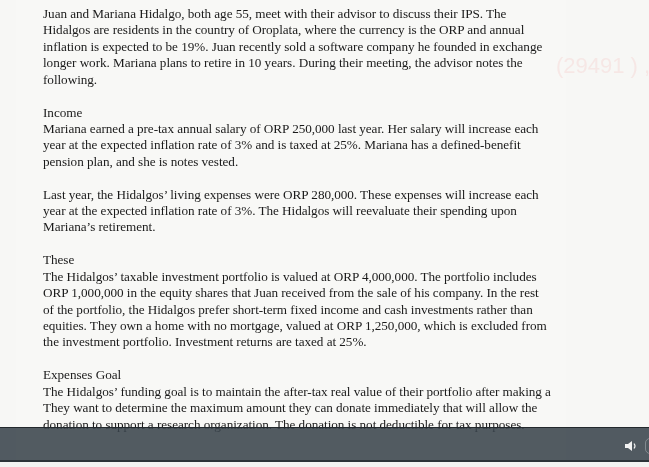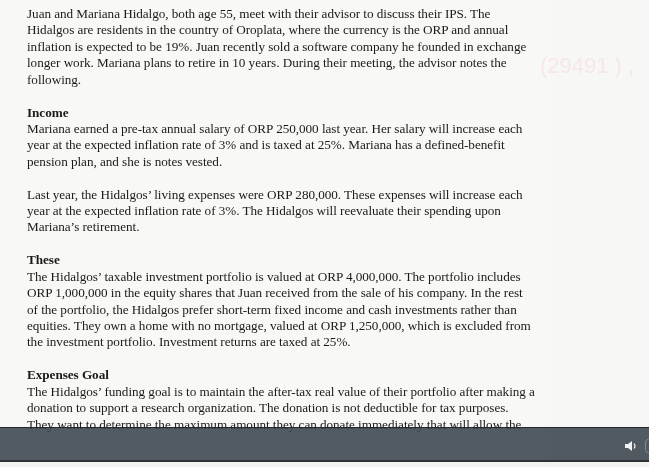--- a/index.html
+++ b/index.html
@@ -10,21 +10,21 @@
       width: 649px;
       height: 467px;
       overflow: hidden;
       background: #f7f7f5;
       position: relative;
       font-family: "Liberation Serif", "DejaVu Serif", serif;
       color: #1a1a1a;
     }
     .page {
       position: absolute;
-      left: 0;
+      left: 16px;
       top: 0;
       width: 550px;
       height: 467px;
       background: #f8f8f6;
     }
     .content {
       position: absolute;
       left: 27px;
       top: 6px;
       width: 570px;
@@ -32,21 +32,21 @@
       line-height: 16.4px;
       letter-spacing: -0.05px;
     }
     .para {
       margin: 0;
     }
     .section {
       margin-top: 16.5px;
     }
     .section-heading {
-      font-weight: bold;
+      font-weight: normal;
       margin: 0;
       font-size: 13.2px;
       line-height: 16.4px;
     }
     .line {
       display: block;
       white-space: nowrap;
     }
     .watermark {
       position: absolute;
@@ -144,22 +144,22 @@
         <span class="line">of the portfolio, the Hidalgos prefer short-term fixed income and cash investments rather than</span>
         <span class="line">equities. They own a home with no mortgage, valued at ORP 1,250,000, which is excluded from</span>
         <span class="line">the investment portfolio. Investment returns are taxed at 25%.</span>
       </p>
     </div>
 
     <div class="section">
       <h3 class="section-heading">Expenses Goal</h3>
       <p class="para">
         <span class="line">The Hidalgos’ funding goal is to maintain the after-tax real value of their portfolio after making a</span>
+        <span class="line">They want to determine the maximum amount they can donate immediately that will allow the</span>
         <span class="line">donation to support a research organization. The donation is not deductible for tax purposes.</span>
-        <span class="line">They want to determine the maximum amount they can donate immediately that will allow the</span>
       </p>
     </div>
   </div>
 </div>
 
 <div class="control-bar"></div>
 <div class="bottom-strip"></div>
 <div class="below-strip"></div>
 
 <div class="volume-button">

